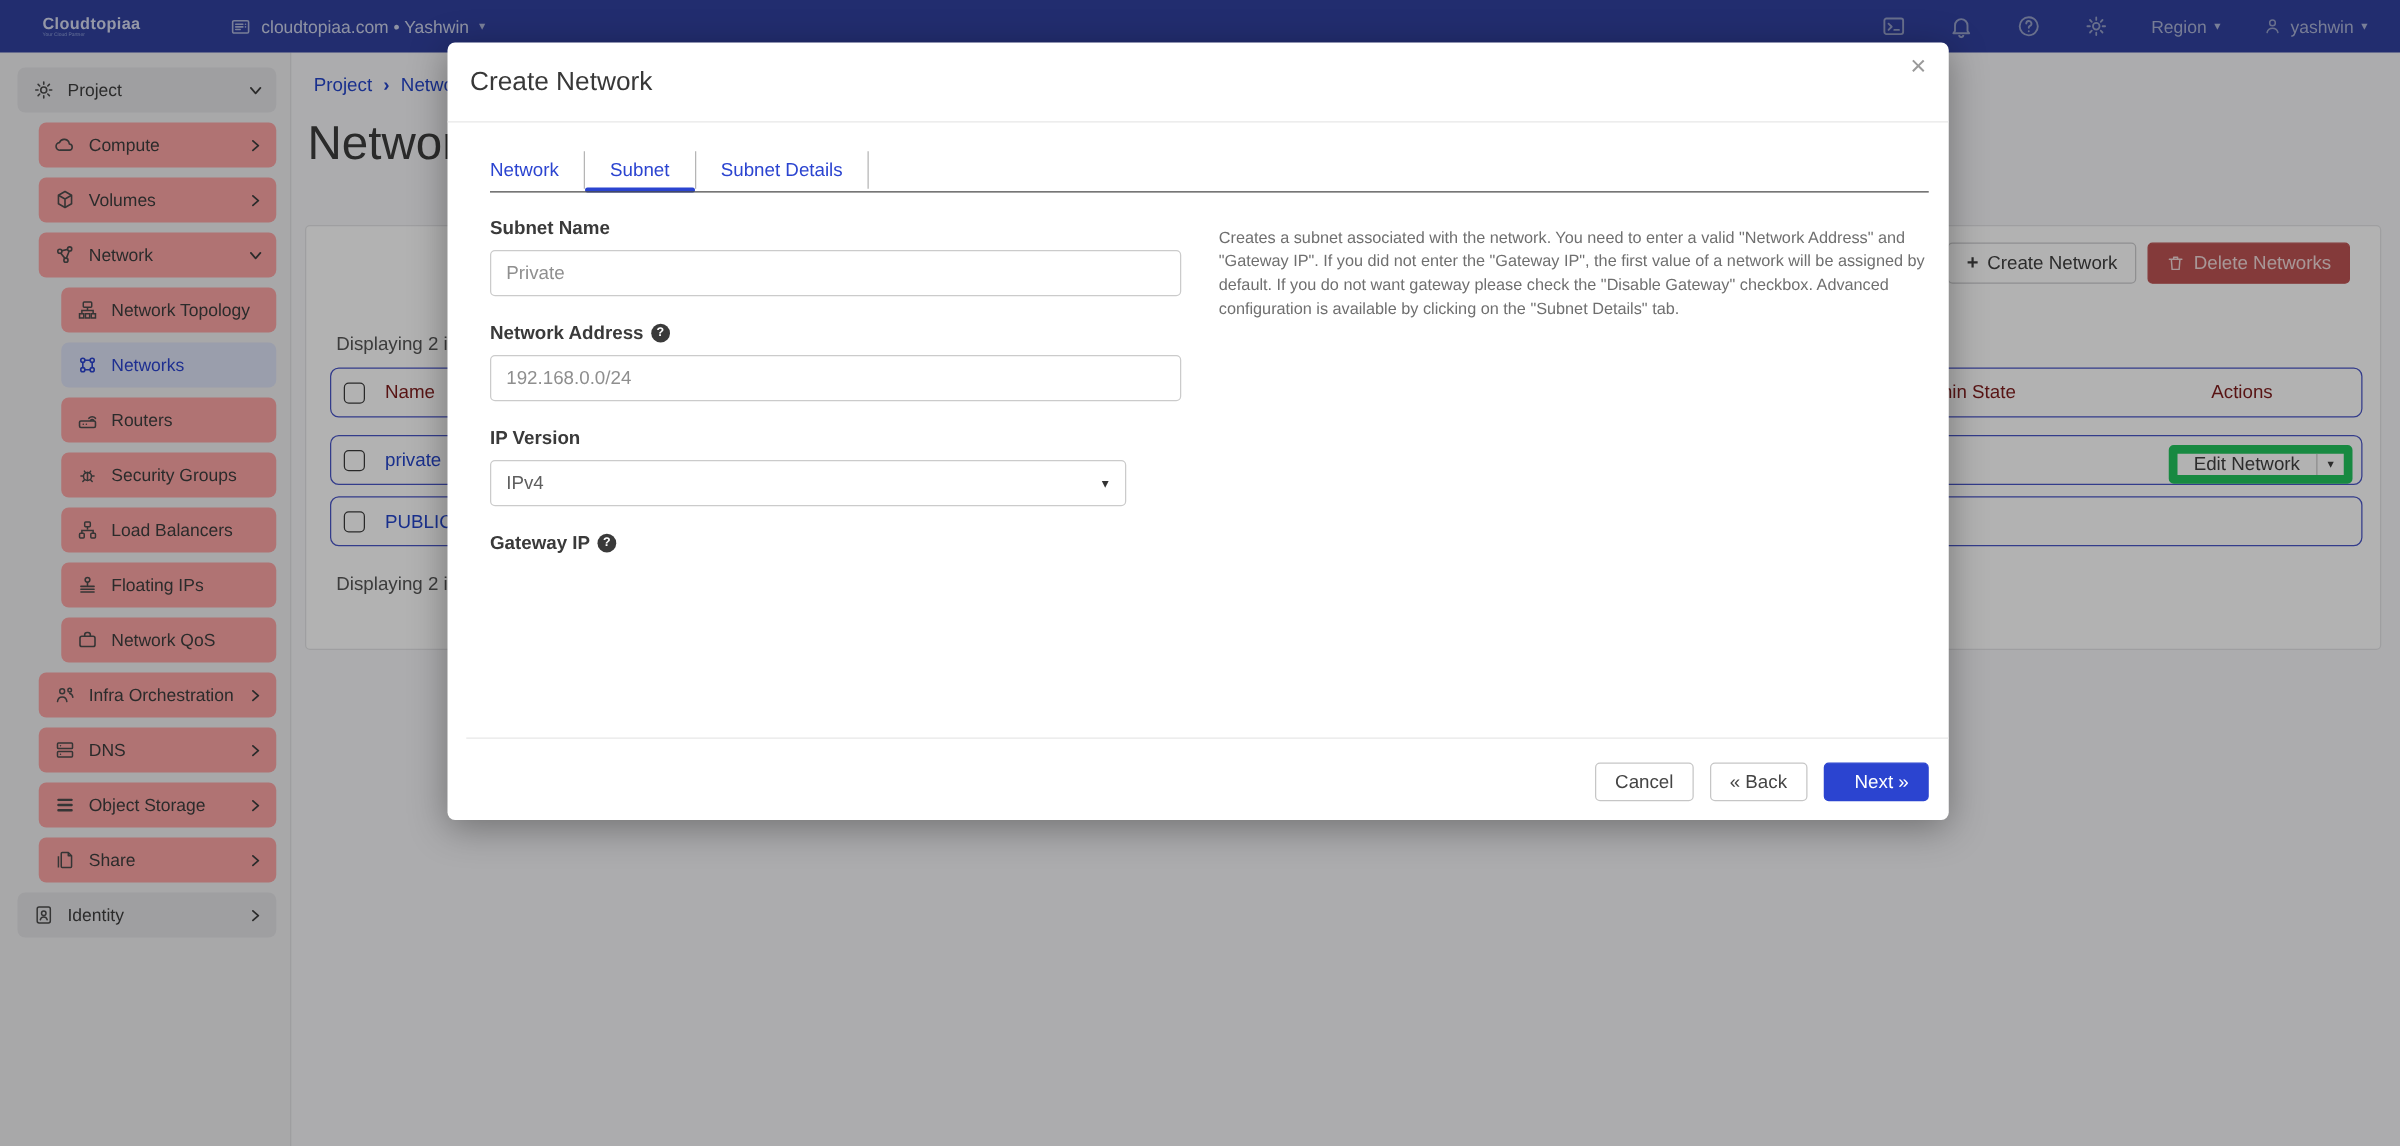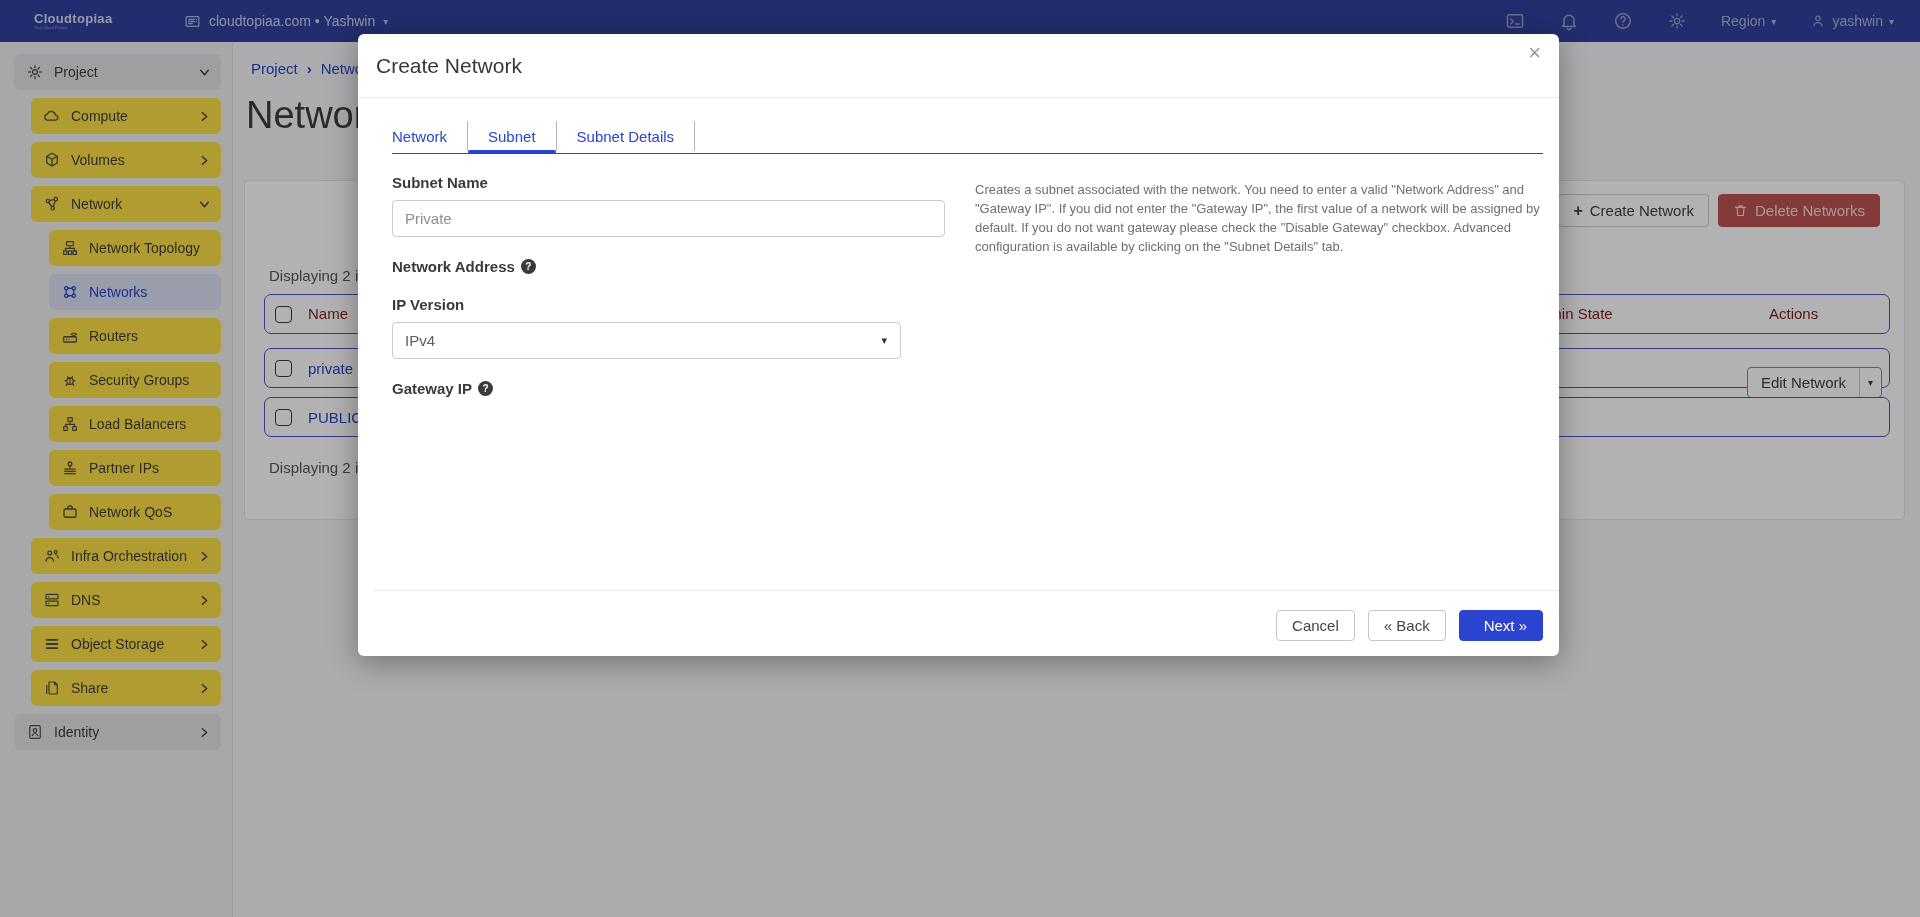--- a/index.html
+++ b/index.html
@@ -16,21 +16,21 @@
   .nav-domain svg { width:17px; height:17px; color:#aeb6da; }
   .caret { font-size:10px; color:#aeb6da; }
   .nav-right { position:absolute; right:26px; top:0; height:42px; display:flex; align-items:center; gap:34px; }
   .nav-ic { width:20px; height:20px; color:#96a0c9; cursor:pointer; }
   .nav-item { display:flex; align-items:center; gap:6px; color:#aab2d6; font-size:14px; cursor:pointer; }
   .nav-item svg { width:16px; height:16px; color:#96a0c9; }
 
   
   .sidebar { position:absolute; left:0; top:42px; width:233px; height:875px; background:#f1f1f3; border-right:1px solid #e2e2e5; }
   .side-list { position:absolute; top:12px; left:0; right:0; display:flex; flex-direction:column; gap:8px; }
-  .side-item { position:relative; height:36px; border-radius:6px; background:#fde047; display:flex; align-items:center; gap:10px; padding:0 12px; color:#3e3e3e; font-size:14px; cursor:pointer; }
+  .side-item { position:relative; height:36px; border-radius:6px; background:#fca5a5; display:flex; align-items:center; gap:10px; padding:0 12px; color:#3e3e3e; font-size:14px; cursor:pointer; }
   .side-item.lv1 { margin:0 11px 0 14px; background:#e4e4e7; }
   .side-item.lv2 { margin:0 11px 0 31px; }
   .side-item.lv3 { margin:0 11px 0 49px; }
   .side-item svg.ic { width:18px; height:18px; color:#4c4c4c; flex:0 0 auto; }
   .side-item .chev { position:absolute; right:10px; width:13px; height:13px; color:#3e3e3e; }
   .chev.down { transform:rotate(90deg); }
   .side-item.active { background:#dde2f6; color:#2b44d0; }
   .side-item.active svg.ic { color:#2b44d0; }
 
   
@@ -52,21 +52,21 @@
   .trow { position:absolute; left:19px; width:1626px; height:40px; border:1px solid #4a56c8; border-radius:7px; background:#fff; }
   .trow.head { top:113px; height:40px; }
   .trow.r1 { top:167px; }
   .trow.r2 { top:216px; }
   .cbox { position:absolute; left:10px; top:11px; width:17px; height:17px; border:1.5px solid #3c3c3c; border-radius:4px; background:#fff; cursor:pointer; }
   .th { position:absolute; top:10px; font-size:15px; color:#7f1d1d; }
   .th-name { left:43px; }
   .th-admin { left:1266px; }
   .th-actions { left:1504px; }
   .cell-link { position:absolute; left:43px; top:11px; font-size:15px; color:#2545cb; text-decoration:none; cursor:pointer; }
-  .rowbtn { position:absolute; right:7px; top:18px; display:flex; height:31px; border:1px solid #22c55e; border-radius:4px; overflow:hidden; background:#fff; cursor:pointer; }
+  .rowbtn { position:absolute; right:7px; top:7px; display:flex; height:31px; border:7px solid #22c55e; border-radius:4px; overflow:hidden; background:#fff; cursor:pointer; }
   .rowbtn .lbl { display:flex; align-items:center; padding:0 13px; font-size:15px; color:#3f3f3f; }
   .rowbtn .drop { display:flex; align-items:center; padding:0 8px; border-left:1px solid #c9c9c9; color:#3f3f3f; font-size:10px; }
 
   
   .backdrop { position:absolute; inset:0; background:rgba(0,0,0,.30); z-index:5; }
   .modal { position:absolute; left:358px; top:34px; width:1201px; height:622px; background:#fff; border-radius:6px; box-shadow:0 6px 30px rgba(0,0,0,.35); z-index:10; }
   .modal-header { position:relative; height:64px; border-bottom:1px solid #e8e8e8; }
   .modal-title { position:absolute; left:18px; top:20px; font-size:21px; color:#383838; }
   .modal-close { position:absolute; right:18px; top:8px; font-size:22px; color:#9a9a9a; cursor:pointer; line-height:1; }
 
@@ -313,21 +313,21 @@
       <div class="side-item lv3">
         <svg class="ic">
             <use href="#i-tree"></use>
           </svg>
         <span>Load Balancers</span>
       </div>
       <div class="side-item lv3">
         <svg class="ic">
             <use href="#i-stack"></use>
           </svg>
-        <span>Partner IPs</span>
+        <span>Floating IPs</span>
       </div>
       <div class="side-item lv3">
         <svg class="ic">
             <use href="#i-briefcase"></use>
           </svg>
         <span>Network QoS</span>
       </div>
       <div class="side-item lv2">
         <svg class="ic">
             <use href="#i-people"></use>
@@ -454,20 +454,21 @@
     <div class="form-col">
       <div class="fgroup">
         <div class="flabel">Subnet Name</div>
         <input class="finput" type="text" placeholder="Private" style="">
       </div>
       <div class="fgroup">
         <div class="flabel">
           <span>Network Address</span>
           <span class="help-dot">?</span>
         </div>
+        <input class="finput" type="text" placeholder="192.168.0.0/24" style="">
       </div>
       <div class="fgroup">
         <div class="flabel">IP Version</div>
         <div class="fselect">
           <span>IPv4</span>
           <span class="sel-caret">▾</span>
         </div>
       </div>
       <div class="fgroup">
         <div class="flabel">

